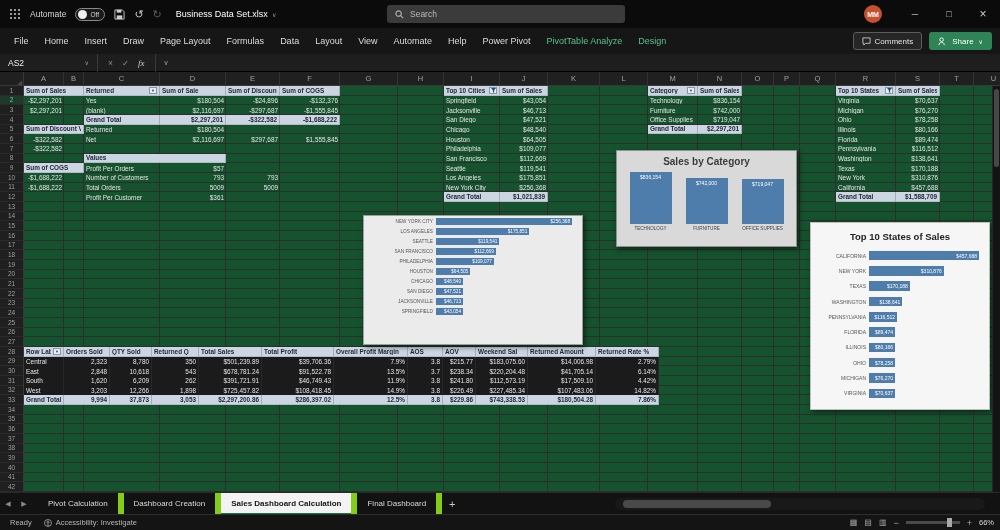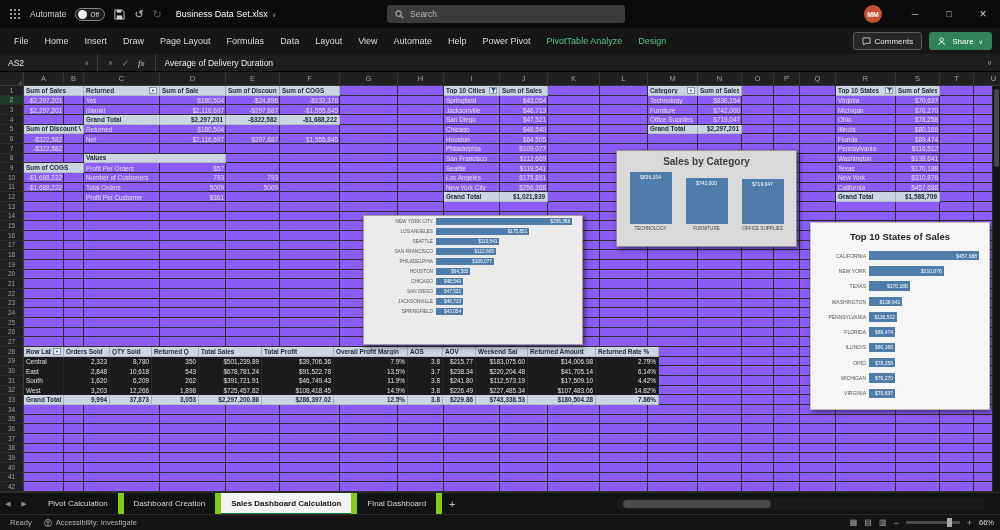--- a/index.html
+++ b/index.html
@@ -40,21 +40,21 @@
 .fx-x,.fx-ok{font-size:8.5px;color:#8a8a8a}
 .fx-fx{font-size:9px;color:#cfcfcf;font-style:italic;font-family:"Liberation Serif",serif}
 .ftext{flex:1;font-size:8.5px;color:#f0f0f0;padding-left:9px;white-space:nowrap;overflow:hidden}
 .fexp{padding:0 8px;color:#9a9a9a;font-size:7px}
 
 
 .colhdr{position:absolute;top:72px;left:0;width:1000px;height:14px;background:#202020;border-bottom:1px solid #383838}
 .corner{position:absolute;left:0;top:0;width:24px;height:13px;border-right:1px solid #383838}
 .corner span{position:absolute;right:1px;bottom:0;font-size:6px;color:#4f4f4f}
 .ch{position:absolute;top:0;height:13px;font-size:7.5px;color:#a0a0a0;text-align:center;line-height:13px;border-right:1px solid #333}
-.gridbody{position:absolute;top:86px;left:0;width:992px;height:406px;background:#8b5cf6;overflow:hidden}
+.gridbody{position:absolute;top:86px;left:0;width:992px;height:406px;background:#14532d;overflow:hidden}
 #row-numbers{position:absolute;left:0;top:0;width:24px;height:406px;background:#1f1f1f;border-right:1px solid #383838;z-index:4}
 .rnum{position:absolute;left:0;width:23px;text-align:center;font-size:6.5px;color:#9f9f9f;border-bottom:1px solid #2a2a2a;display:flex;align-items:center;justify-content:center}
 .rnum.active{background:#1d3a2a;color:#6fcf97}
 #grid-lines{position:absolute;inset:0;z-index:1;pointer-events:none}
 .gv{position:absolute;top:0;width:1px;height:406px;background:#2d2d2d}
 .gh{position:absolute;left:24px;right:0;height:1px;background:#2d2d2d}
 #cells{position:absolute;inset:0;z-index:2}
 .cell{position:absolute;display:flex;align-items:center;font-size:6.4px;padding:0 2px;white-space:nowrap;overflow:hidden;color:#e4e4e4}
 .cell .t{flex:1;overflow:hidden}
 .al .t{text-align:left}.ar .t{text-align:right}
@@ -201,21 +201,20 @@
 <div class="fbar">
   <div class="namebox">
     <span>AS2</span>
     <span class="caret">∨</span>
   </div>
   <div class="fxgrp">
     <span class="fx-x">×</span>
     <span class="fx-ok">✓</span>
     <span class="fx-fx">fx</span>
   </div>
-  <div class="ftext">Average of Delivery Duration</div>
   <div class="fexp">∨</div>
 </div>
 
 <div class="colhdr">
   <div class="corner">
       <span>◢</span>
     </div>
   <div id="col-headers">
       <div class="ch" style="left: 24px; width: 40px;">A</div>
       <div class="ch" style="left: 64px; width: 20px;">B</div>

